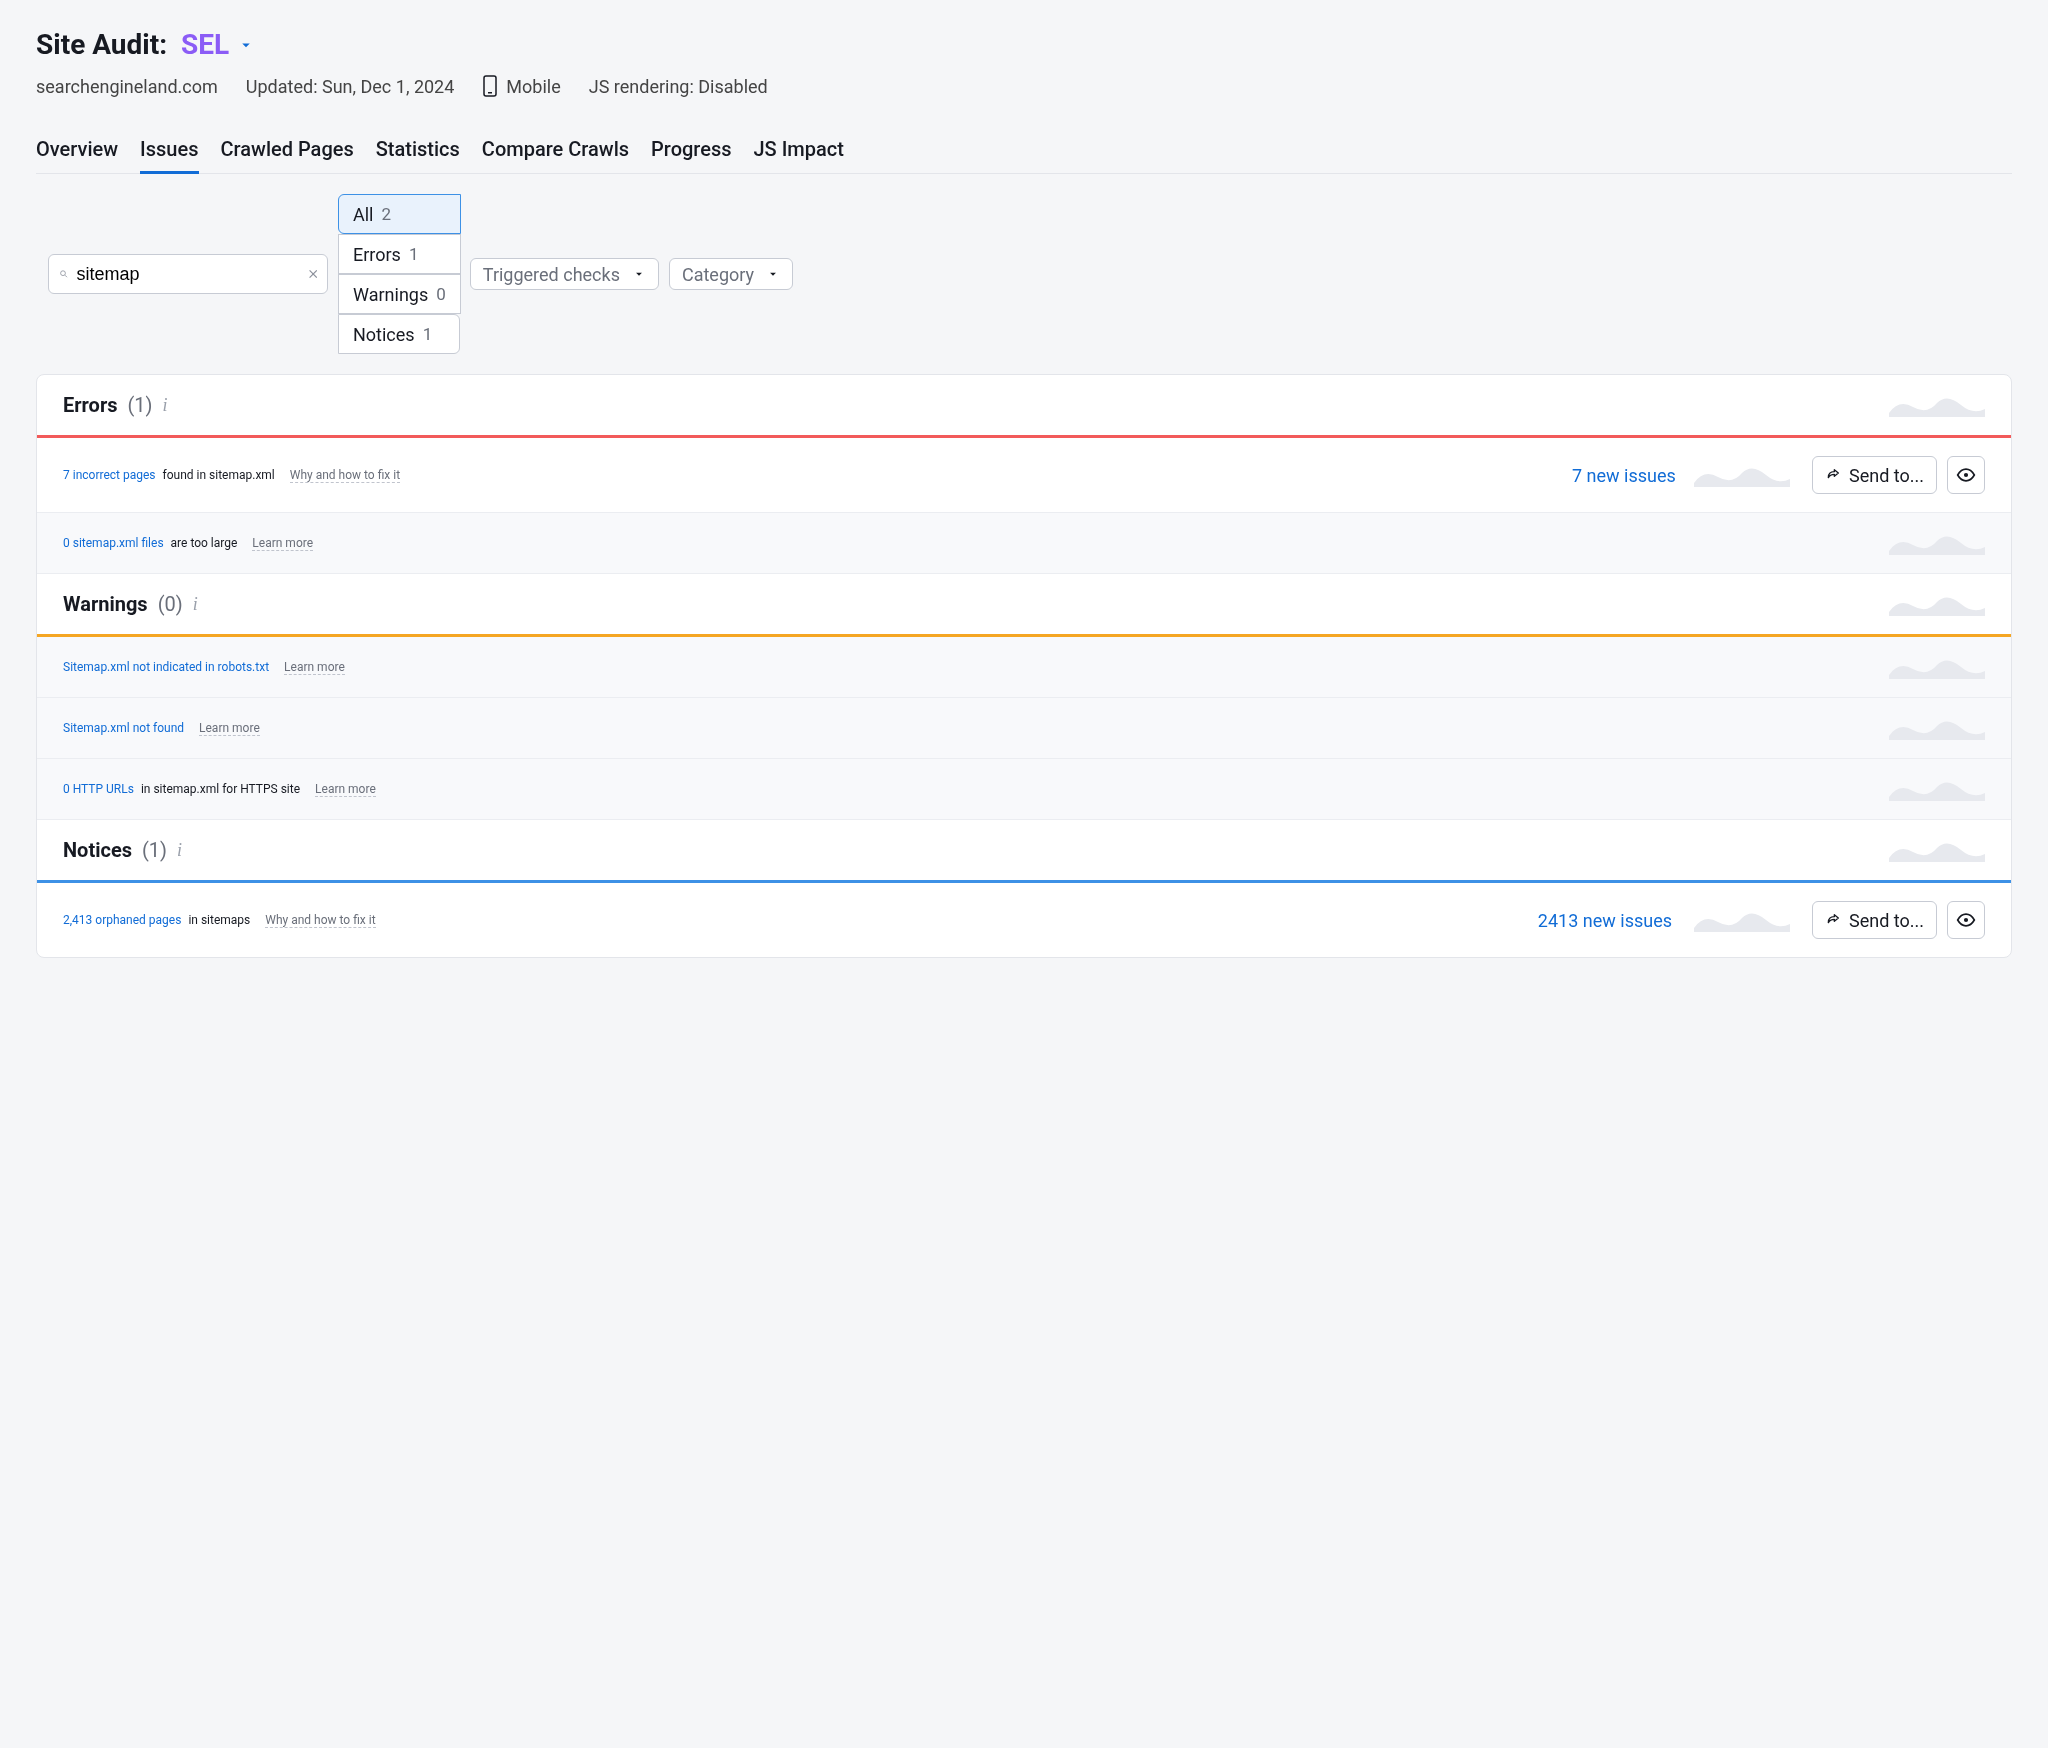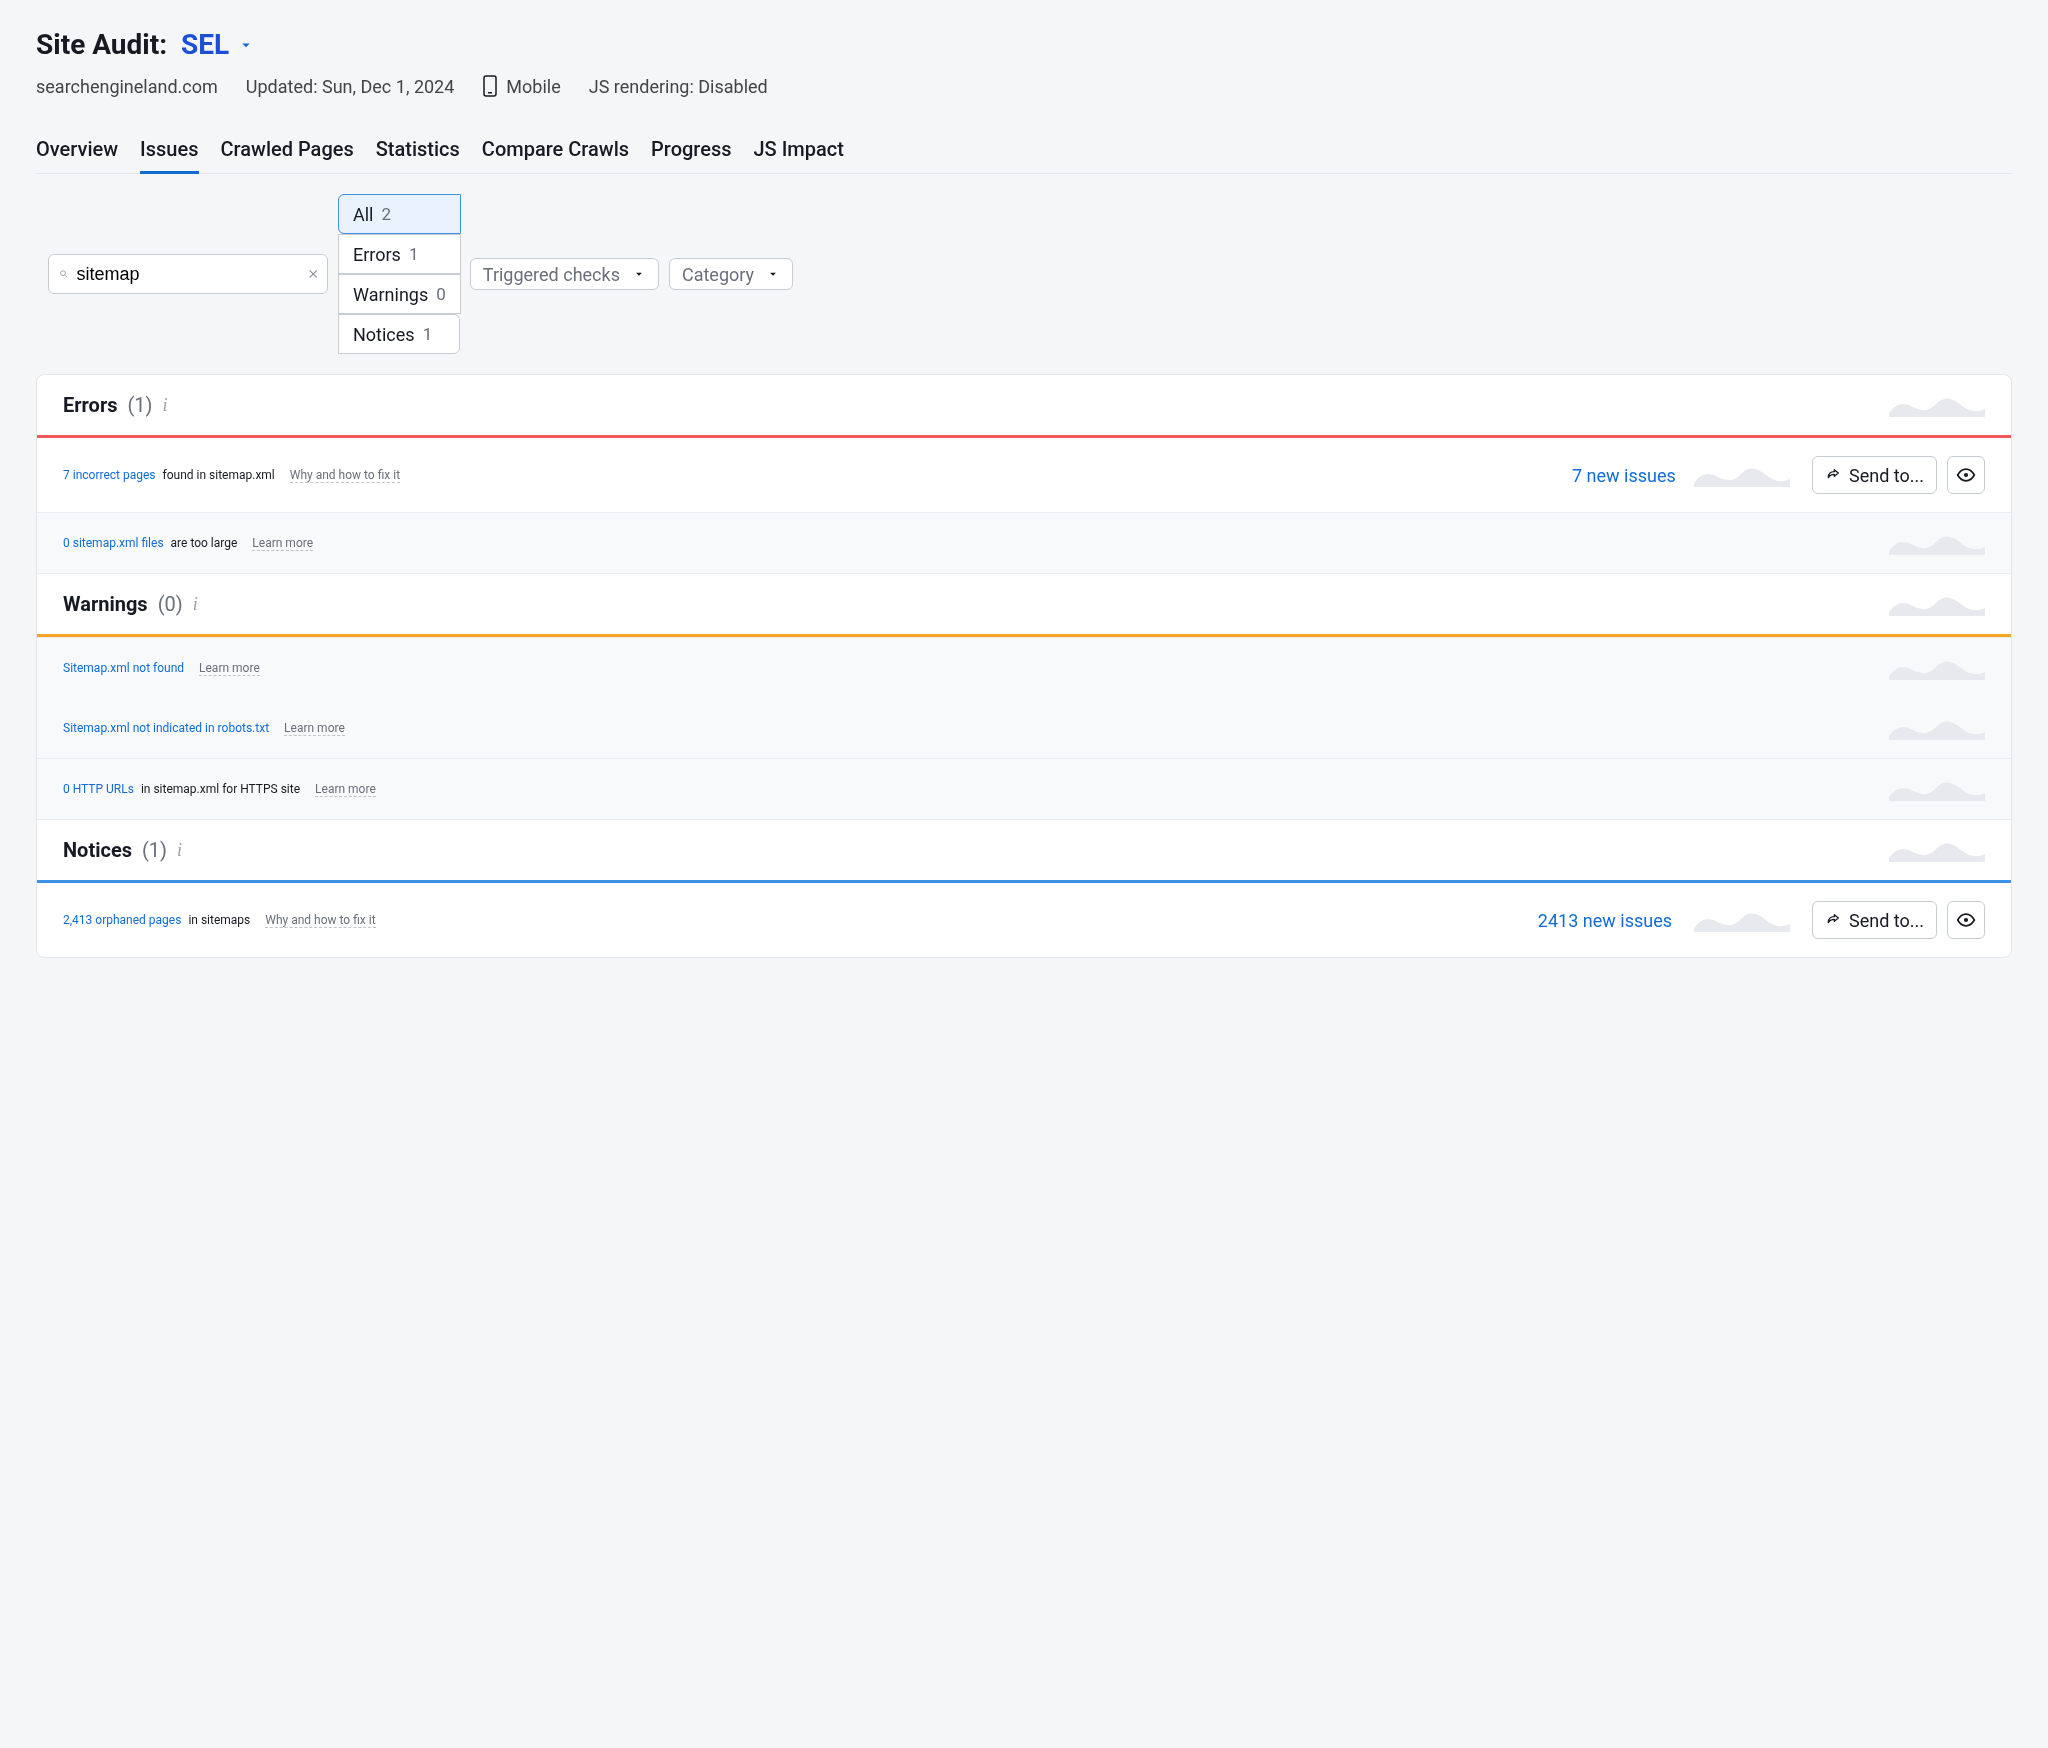--- a/index.html
+++ b/index.html
@@ -1,21 +1,21 @@
 <!DOCTYPE html>
 <html><head>
   <meta charset="utf-8">
   <style>
     * { box-sizing: border-box; margin: 0; padding: 0; }
     body { font-family: -apple-system, BlinkMacSystemFont, "Segoe UI", Roboto, Helvetica, Arial, sans-serif; background: #f5f6f8; color: #171a22; }
     .page { padding: 28px 36px 40px 36px; }
 
     .title-row { display:flex; align-items:flex-start; gap:14px; }
     .title-label { font-size:28px; font-weight:700; color:#171a22; }
-    .title-project { font-size:28px; font-weight:700; color:#1d4ed8; display:inline-flex; align-items:center; gap:8px; cursor:pointer;}
+    .title-project { font-size:28px; font-weight:700; color:#8b5cf6; display:inline-flex; align-items:center; gap:8px; cursor:pointer;}
     .chev-down { width:18px; height:18px; }
     .chev-down path { fill:#116cd6; }
 
     .meta-row { display:flex; align-items:center; gap:28px; font-size:18px; color:#444; margin-top:14px;}
     .meta-item { display:flex; align-items:center; gap:8px;}
     .icon-mobile { width:16px; height:22px; }
 
     .tabs { display:flex; gap:22px; border-bottom:1px solid #e3e5ea; margin-top:28px;}
     .tab { font-size:20px; font-weight:500; color:#171a22; padding:12px 0; cursor:pointer; position:relative;}
     .tab.active::after { content:""; position:absolute; left:0; right:0; bottom:-1px; height:3px; background:#116cd6;}
@@ -221,37 +221,37 @@
         <span class="info-i">i</span>
       </div>
       <div class="placeholder">
           <svg viewBox="0 0 96 24">
             <path d="M0 20 Q 10 6 24 14 Q 38 22 48 10 Q 58 0 72 12 Q 84 22 96 16 L96 24 L0 24 Z" fill="#e7e9ee"></path>
           </svg>
         </div>
     </div>
     <div class="divider-orange"></div>
 
+    <div class="issue-row faded">
+      <span class="issue-text">
+        <span class="lnk">Sitemap.xml not indicated in robots.txt</span>
+        <span class="learn">Learn more</span>
+      </span>
+      <div class="row-right">
+        <div class="placeholder">
+            <svg viewBox="0 0 96 24">
+              <path d="M0 20 Q 10 6 24 14 Q 38 22 48 10 Q 58 0 72 12 Q 84 22 96 16 L96 24 L0 24 Z" fill="#e7e9ee"></path>
+            </svg>
+          </div>
+      </div>
+    </div>
+
     <div class="issue-row faded issue-row-sep">
       <span class="issue-text">
         <span class="lnk">Sitemap.xml not found</span>
-        <span class="learn">Learn more</span>
-      </span>
-      <div class="row-right">
-        <div class="placeholder">
-            <svg viewBox="0 0 96 24">
-              <path d="M0 20 Q 10 6 24 14 Q 38 22 48 10 Q 58 0 72 12 Q 84 22 96 16 L96 24 L0 24 Z" fill="#e7e9ee"></path>
-            </svg>
-          </div>
-      </div>
-    </div>
-
-    <div class="issue-row faded">
-      <span class="issue-text">
-        <span class="lnk">Sitemap.xml not indicated in robots.txt</span>
         <span class="learn">Learn more</span>
       </span>
       <div class="row-right">
         <div class="placeholder">
             <svg viewBox="0 0 96 24">
               <path d="M0 20 Q 10 6 24 14 Q 38 22 48 10 Q 58 0 72 12 Q 84 22 96 16 L96 24 L0 24 Z" fill="#e7e9ee"></path>
             </svg>
           </div>
       </div>
     </div>

